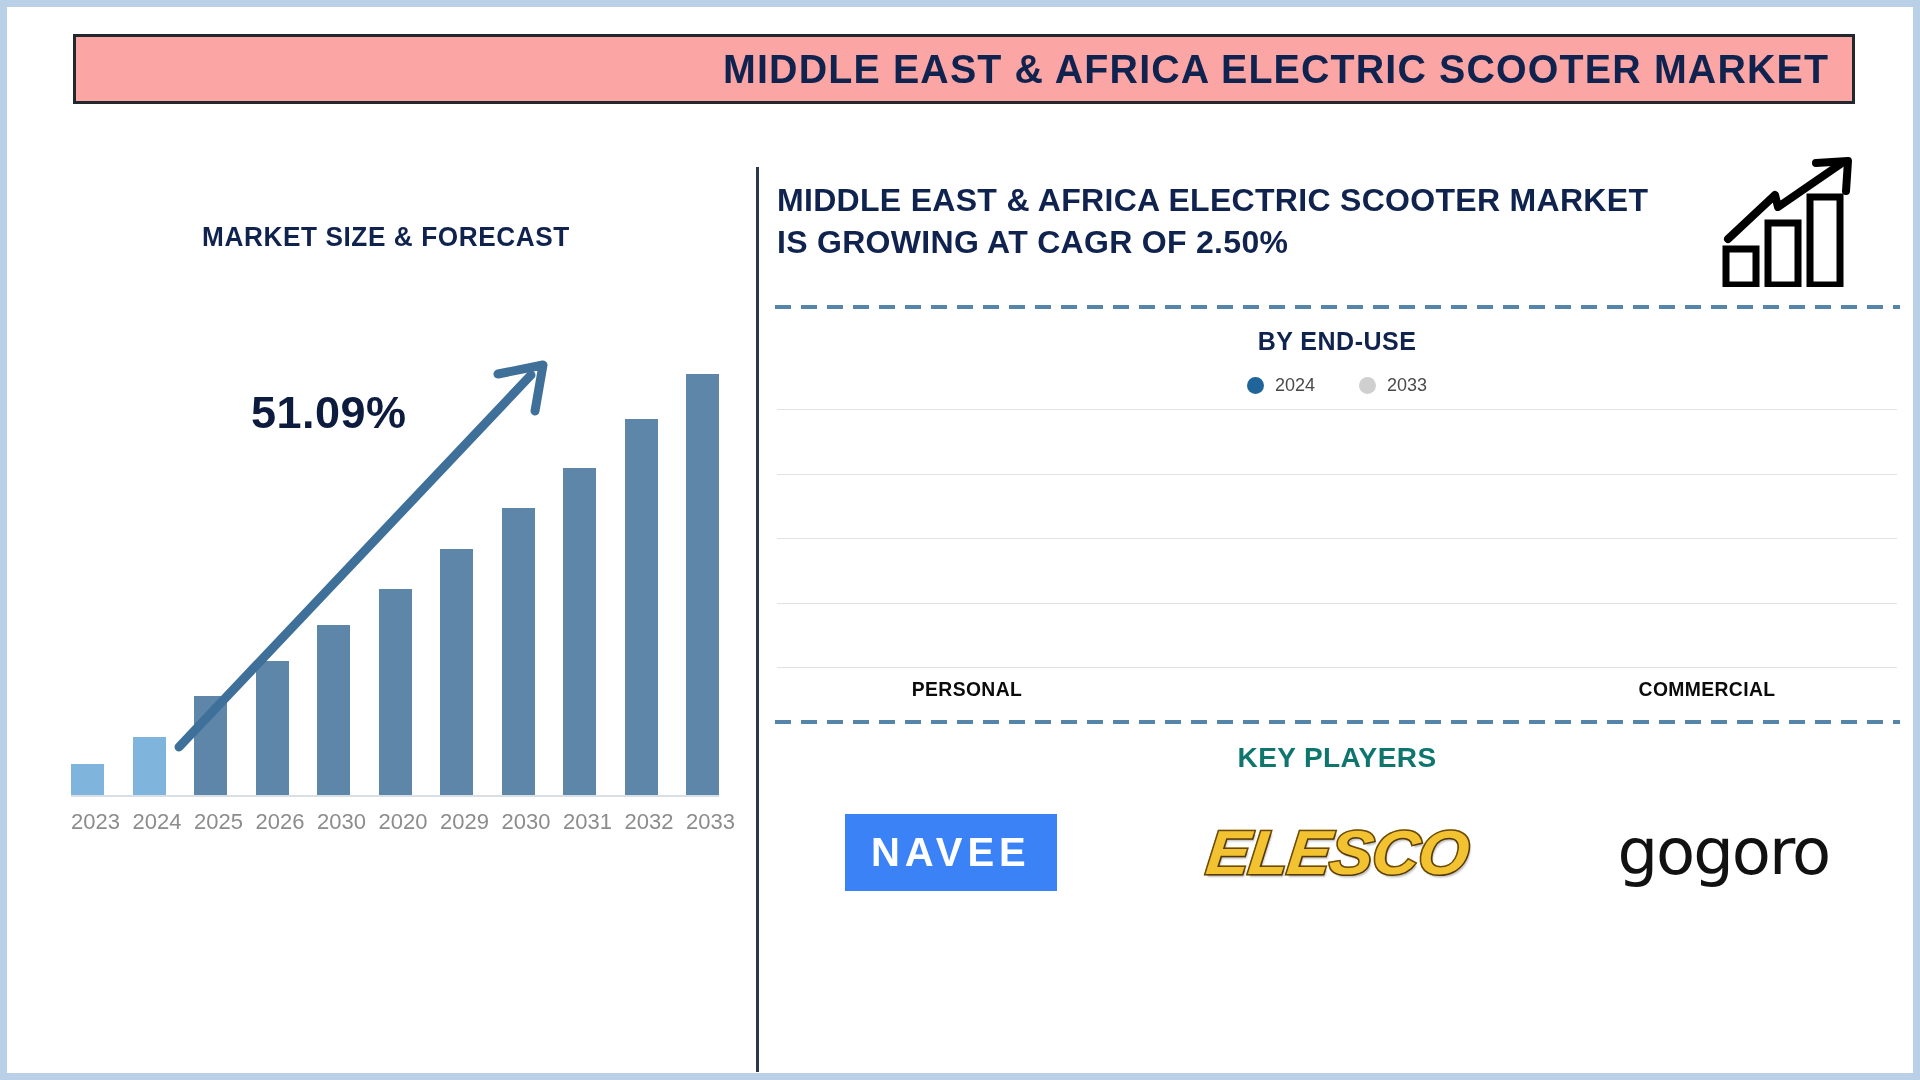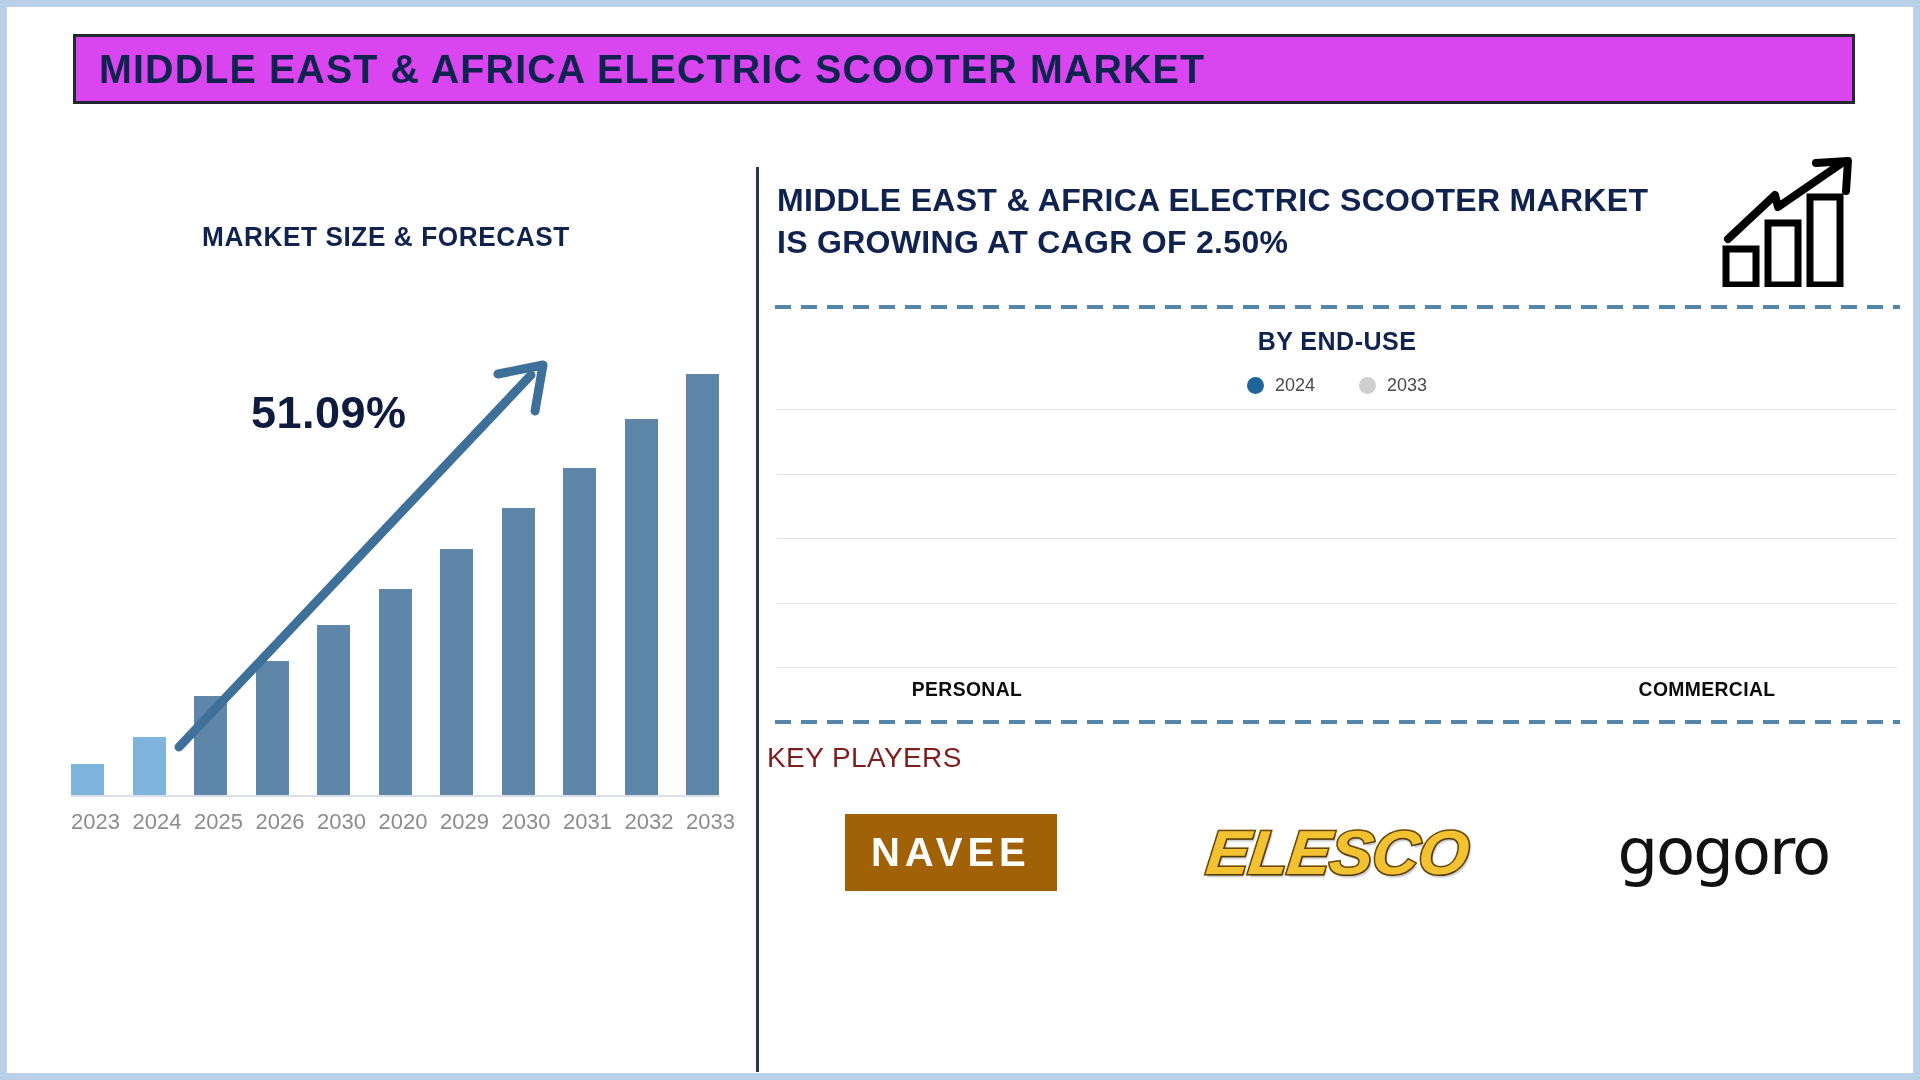--- a/index.html
+++ b/index.html
@@ -22,24 +22,24 @@
   }
 
   
   .title-banner {
     position: absolute;
     left: 66px;
     top: 27px;
     width: 1782px;
     height: 70px;
     border: 3px solid #21282e;
-    background: #d946ef;
+    background: #fca5a5;
     display: flex;
     align-items: center;
-    justify-content: flex-start;
+    justify-content: flex-end;
   }
   .title-text {
     font-family: "Liberation Sans", sans-serif;
     font-size: 41px;
     font-weight: bold;
     letter-spacing: 1.2px;
     color: #10234f;
     transform: scaleX(0.96);
     white-space: nowrap;
   }
@@ -273,37 +273,38 @@
     color: #0b0b0b;
     transform: scaleX(0.92);
   }
 
   
   .kp-title {
     position: absolute;
     left: 0;
     top: 605px;
     width: 1140px;
+    text-align: center;
     font-size: 28px;
-    font-weight: normal;
+    font-weight: bold;
     letter-spacing: 0.4px;
-    color: #7f1d1d;
+    color: #0f766e;
   }
   .kp-row {
     position: absolute;
     left: 0;
     top: 655px;
     width: 1140px;
     height: 120px;
     display: flex;
     align-items: center;
     justify-content: space-around;
   }
   .logo-navee {
-    background: #a16207;
+    background: #3b82f6;
     color: #ffffff;
     padding: 16px 26px;
     font-size: 40px;
     font-weight: bold;
     letter-spacing: 5px;
     font-family: "Liberation Sans", sans-serif;
   }
   .logo-elesco {
     font-size: 62px;
     font-weight: bold;

